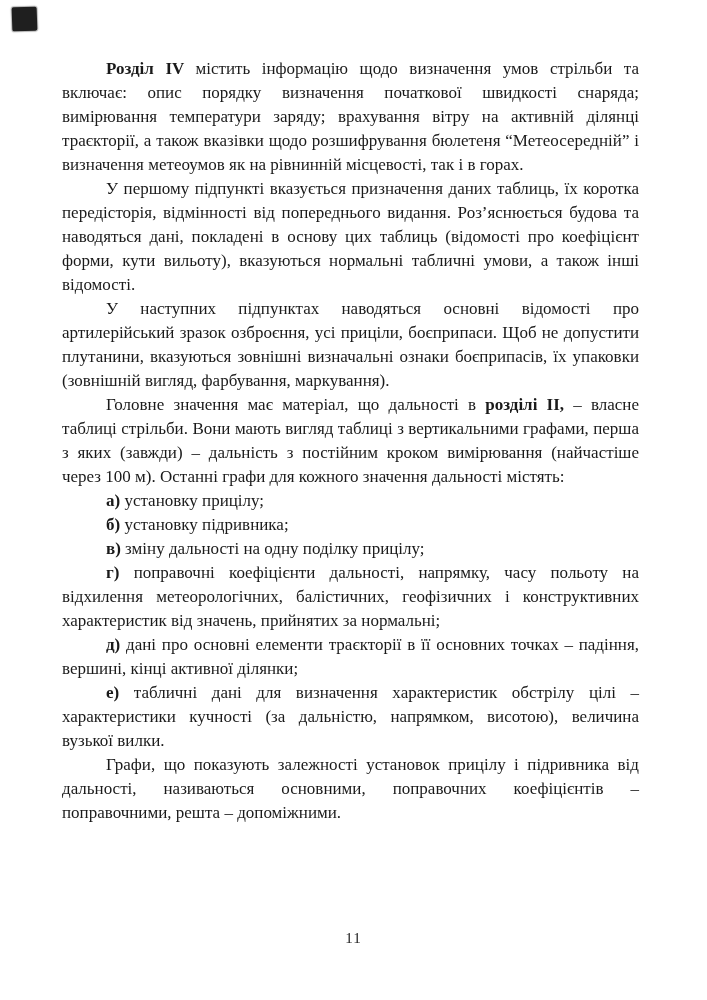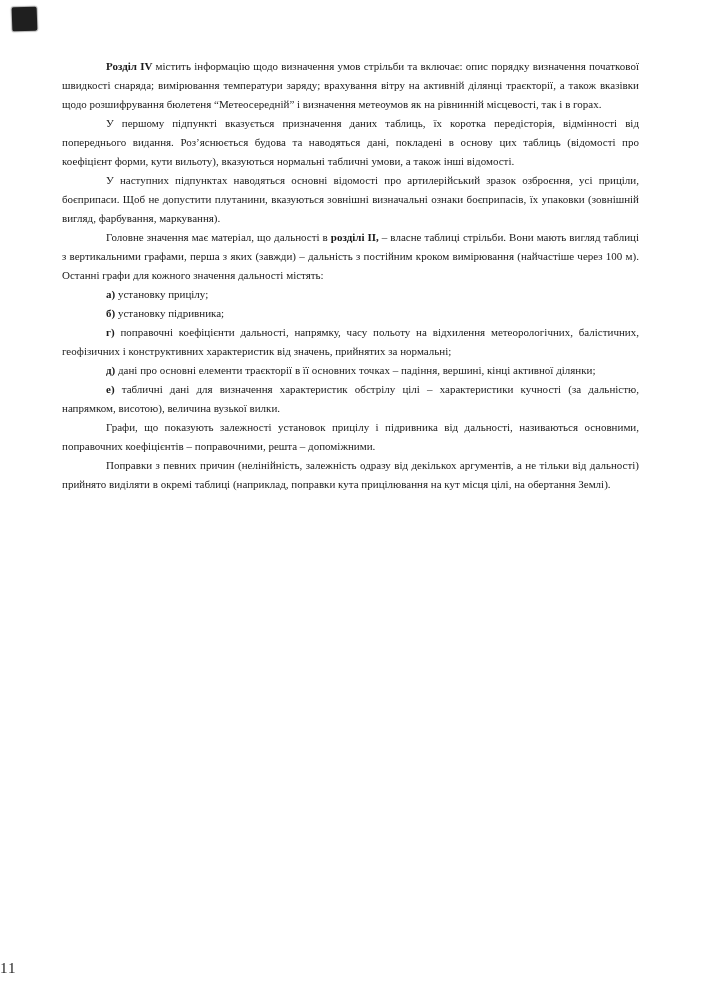--- a/index.html
+++ b/index.html
@@ -21,53 +21,53 @@
     border-radius: 2px;
     transform: rotate(-2deg);
     box-shadow: 0 0 1px 1px #44444466;
   }
   .document-text {
     position: absolute;
     left: 62px;
     top: 57px;
     width: 577px;
     color: #1a1a1a;
-    font-size: 11px;
-    line-height: 19px;
+    font-size: 17px;
+    line-height: 24px;
     text-align: justify;
     hyphens: none;
   }
   .document-text p {
     margin: 0;
     text-indent: 44px;
   }
   .document-text b { font-weight: bold; }
   .page-number {
     position: absolute;
     left: 0;
-    top: 960px;
+    top: 930px;
     width: 707px;
-    text-align: left;
+    text-align: center;
     font-size: 15px;
     color: #1d1d1d;
     letter-spacing: 1px;
   }
 </style>
 </head>
 <body>
 
 <div class="scan-corner-mark"></div>
 
 <div class="document-text">
     <p><b>Розділ IV </b><span>містить інформацію щодо визначення умов стрільби та включає: опис порядку визначення початкової швидкості снаряда; вимірювання температури заряду; врахування вітру на активній ділянці траєкторії, а також вказівки щодо розшифрування бюлетеня “Метеосередній” і визначення метеоумов як на рівнинній місцевості, так і в горах.</span></p>
     <p><span>У першому підпункті вказується призначення даних таблиць, їх коротка передісторія, відмінності від попереднього видання. Роз’яснюється будова та наводяться дані, покладені в основу цих таблиць (відомості про коефіцієнт форми, кути вильоту), вказуються нормальні табличні умови, а також інші відомості.</span></p>
     <p><span>У наступних підпунктах наводяться основні відомості про артилерійський зразок озброєння, усі приціли, боєприпаси. Щоб не допустити плутанини, вказуються зовнішні визначальні ознаки боєприпасів, їх упаковки (зовнішній вигляд, фарбування, маркування).</span></p>
     <p><span>Головне значення має матеріал, що дальності в </span><b>розділі II,</b><span> – власне таблиці стрільби. Вони мають вигляд таблиці з вертикальними графами, перша з яких (завжди) – дальність з постійним кроком вимірювання (найчастіше через 100 м). Останні графи для кожного значення дальності містять:</span></p>
     <p><b>а)</b><span> установку прицілу;</span></p>
     <p><b>б)</b><span> установку підривника;</span></p>
+    <p><b>в)</b><span> зміну дальності на одну поділку прицілу;</span></p>
     <p><b>г)</b><span> поправочні коефіцієнти дальності, напрямку, часу польоту на відхилення метеорологічних, балістичних, геофізичних і конструктивних характеристик від значень, прийнятих за нормальні;</span></p>
     <p><b>д)</b><span> дані про основні елементи траєкторії в її основних точках – падіння, вершині, кінці активної ділянки;</span></p>
     <p><b>е)</b><span> табличні дані для визначення характеристик обстрілу цілі – характеристики кучності (за дальністю, напрямком, висотою), величина вузької вилки.</span></p>
     <p><span>Графи, що показують залежності установок прицілу і підривника від дальності, називаються основними, поправочних коефіцієнтів – поправочними, решта – допоміжними.</span></p>
-    <p><span>Поправки з певних причин (нелінійність, залежність одразу від декількох аргументів, а не тільки від дальності) прийнято виділяти в окремі таблиці (наприклад, поправки кута прицілювання на кут місця цілі, на обертання Землі).</span></p>
   </div>
 
 <div class="page-number">11</div>
 
 </body></html>

